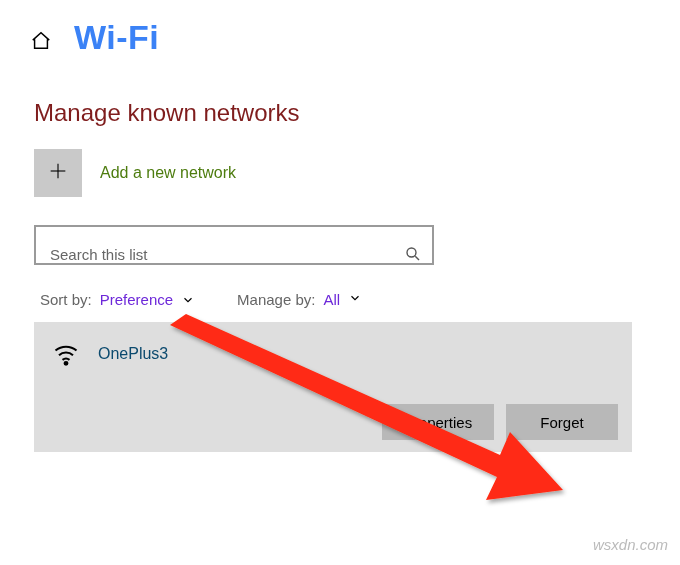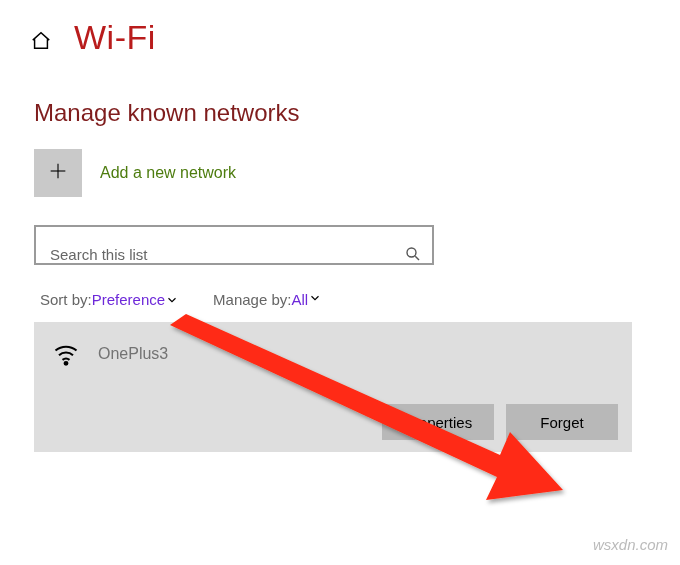--- a/index.html
+++ b/index.html
@@ -21,22 +21,22 @@
       padding: 18px 30px 10px 30px;
     }
     .home-icon {
       width: 22px;
       height: 22px;
       margin-right: 22px;
       margin-top: 6px;
     }
     .page-title {
       font-size: 34px;
-      font-weight: 400;
-      color: #b91c1c;
+      font-weight: 700;
+      color: #3b82f6;
       letter-spacing: 0.5px;
     }
     .section-heading {
       font-size: 24px;
       font-weight: 400;
       color: #7f1d1d;
       padding: 32px 34px 0 34px;
     }
     .add-row {
       display: flex;
@@ -79,20 +79,21 @@
     }
     .search-icon {
       width: 18px;
       height: 18px;
     }
     .filter-row {
       display: flex;
       align-items: center;
       padding: 26px 34px 14px 40px;
       font-size: 15px;
+      gap: 8px;
     }
     .filter-label {
       color: #666;
     }
     .filter-value {
       color: #6d28d9;
     }
     .chev {
       width: 14px;
       height: 14px;
@@ -109,21 +110,21 @@
       align-items: center;
       padding: 18px 18px 4px 18px;
     }
     .wifi-icon {
       width: 28px;
       height: 28px;
       margin-right: 18px;
     }
     .network-name {
       font-size: 16px;
-      color: #737373;
+      color: #0c4a6e;
     }
     .network-buttons {
       display: flex;
       justify-content: flex-end;
       padding: 32px 14px 12px 14px;
       gap: 12px;
     }
     .net-btn {
       background: #b8b8b8;
       border: none;

